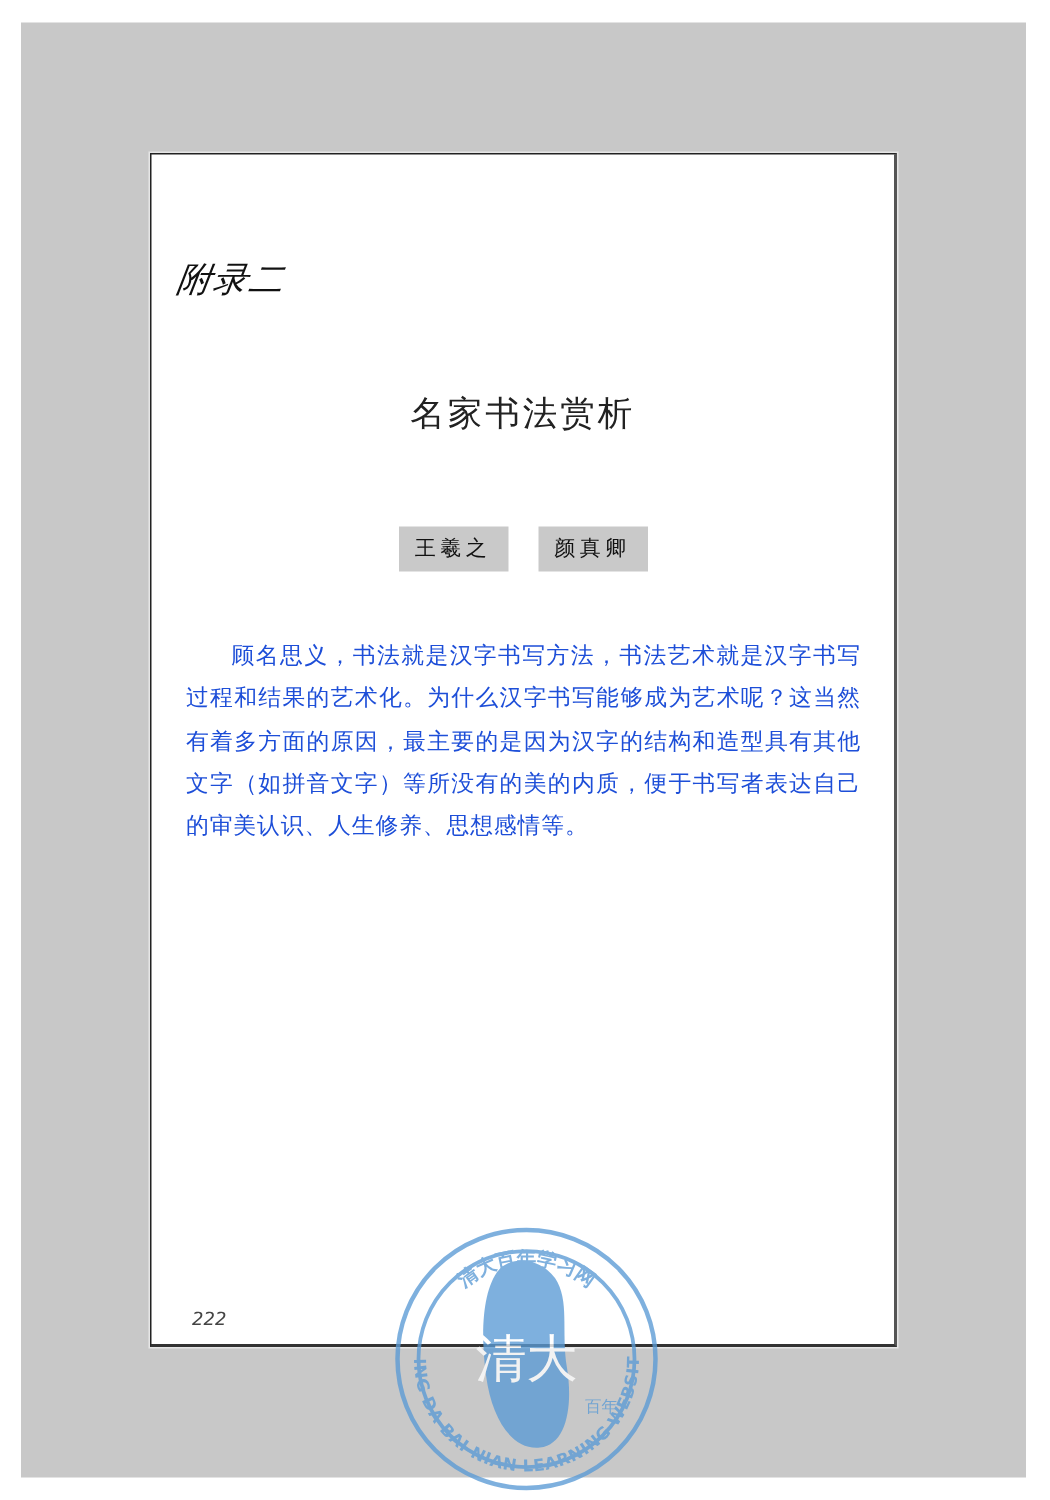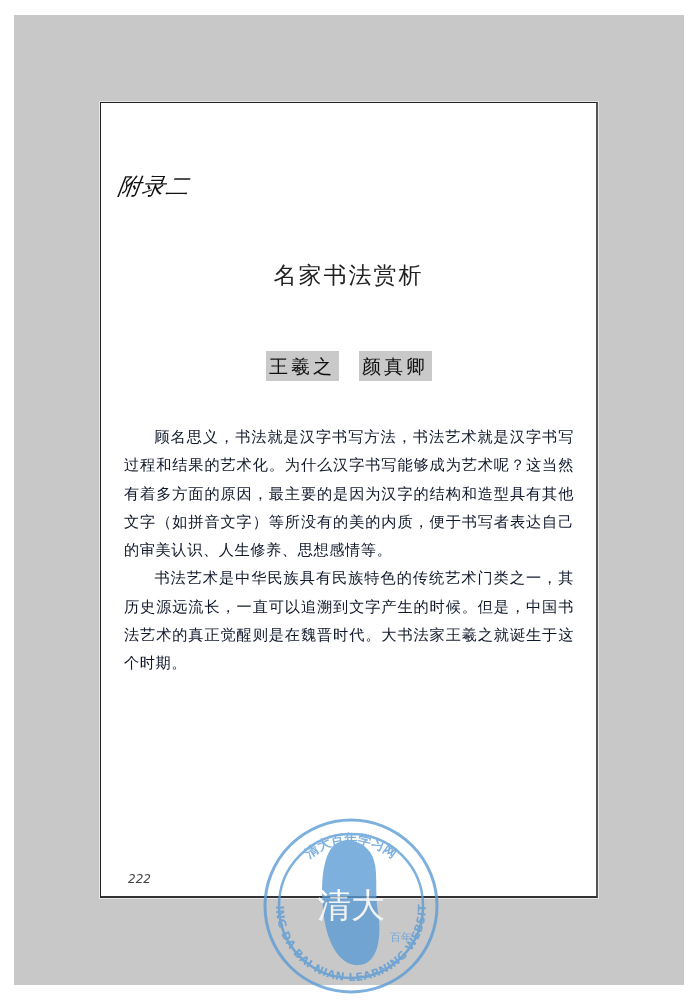--- a/index.html
+++ b/index.html
@@ -27,26 +27,26 @@
   .title {
     position:absolute; left:0; right:0; top:157px; text-align:center;
     font-size:23px; color:#222; letter-spacing:2px; font-weight:normal;
   }
   .tags {
     position:absolute; left:0; right:0; top:248px; text-align:center;
     font-size:0;
   }
   .tag {
     display:inline-block; width:73px; height:30px; line-height:30px;
-    background:#c9c9c9; color:#111; font-size:19px; letter-spacing:3px;
+    background:#c9c9c9; color:#111; font-size:14px; letter-spacing:3px;
     text-align:center; margin:0 10px; font-family:"DejaVu Serif", serif;
   }
   .body-text {
     position:absolute; left:23px; top:320px; width:450px;
-    font-size:15.2px; line-height:28.3px; color:#0f172a;
+    font-size:15.2px; line-height:28.3px; color:#1d4ed8;
     text-align:justify; letter-spacing:0.6px;
   }
   .body-text p { margin:0; text-indent:2em; }
   .page-number {
     position:absolute; left:27px; bottom:10px;
     font-size:12px; font-style:italic; color:#444;
     text-decoration-color:#aaa;
   }
   .stamp {
     position:absolute; left:262px; top:817px; width:178px; height:178px;
@@ -60,21 +60,20 @@
 
 <div class="page">
   <div class="appendix-label">附录二</div>
   <div class="title">名家书法赏析</div>
   <div class="tags">
     <span class="tag">王羲之</span>
     <span class="tag">颜真卿</span>
   </div>
   <div class="body-text">
     <p>顾名思义，书法就是汉字书写方法，书法艺术就是汉字书写过程和结果的艺术化。为什么汉字书写能够成为艺术呢？这当然有着多方面的原因，最主要的是因为汉字的结构和造型具有其他文字（如拼音文字）等所没有的美的内质，便于书写者表达自己的审美认识、人生修养、思想感情等。</p>
-    <p>书法艺术是中华民族具有民族特色的传统艺术门类之一，其历史源远流长，一直可以追溯到文字产生的时候。但是，中国书法艺术的真正觉醒则是在魏晋时代。大书法家王羲之就诞生于这个时期。</p>
   </div>
   <div class="page-number">222</div>
 </div>
 
 <svg class="stamp" viewBox="0 0 178 178" xmlns="http://www.w3.org/2000/svg">
   <defs>
     <path id="arcTop" d="M 26 89 A 63 63 0 0 1 152 89"></path>
     <path id="arcBottom" d="M 14 89 A 75 75 0 0 0 164 89"></path>
   </defs>
   <circle cx="89" cy="89" r="86" fill="none" stroke="#5b9bd5" stroke-width="3"></circle>

